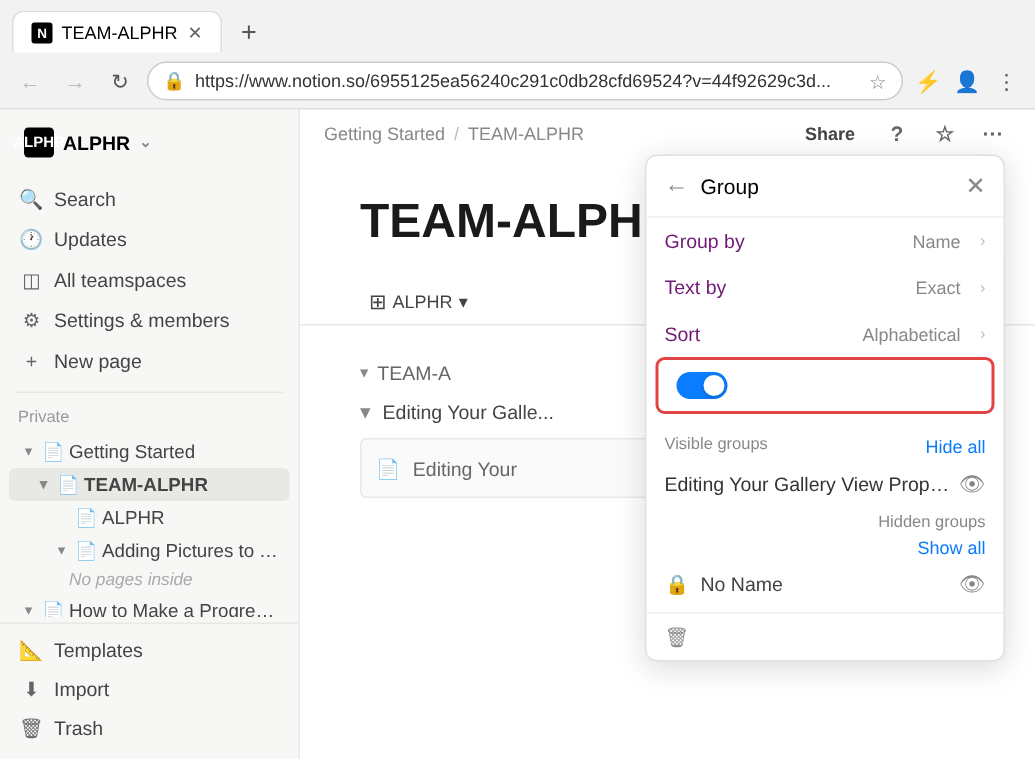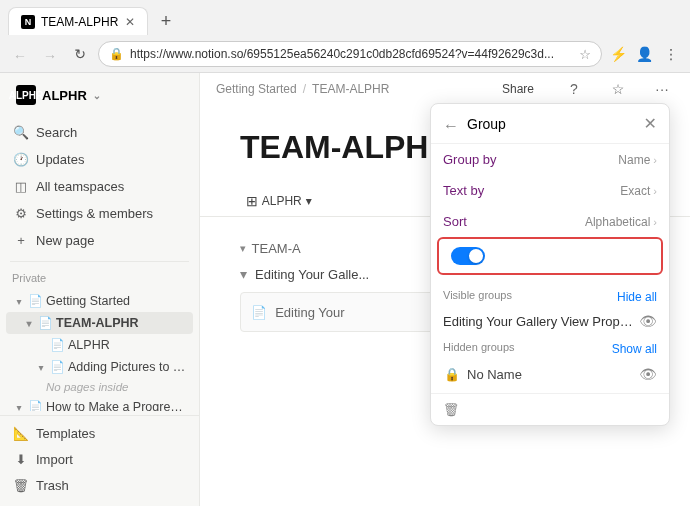--- a/index.html
+++ b/index.html
@@ -68,42 +68,42 @@
     .gallery-section-expand { color: #888; font-size: 11px; cursor: pointer; }
 
     
     .group-panel { position: absolute; top: 30px; right: 20px; width: 240px; background: #fff; border-radius: 8px; box-shadow: 0 4px 20px rgba(0,0,0,0.15); border: 1px solid #e0e0e0; z-index: 100; overflow: hidden; }
     .group-panel-header { display: flex; align-items: center; padding: 10px 12px; border-bottom: 1px solid #f0f0f0; }
     .group-panel-back { color: #888; cursor: pointer; font-size: 16px; margin-right: 8px; }
     .group-panel-title { font-size: 14px; font-weight: 500; flex: 1; }
     .group-panel-close { color: #888; cursor: pointer; font-size: 16px; }
     .group-panel-row { display: flex; align-items: center; padding: 8px 12px; font-size: 13px; cursor: pointer; }
     .group-panel-row-label { flex: 1; color: #701a75; }
-    .group-panel-row-value { color: #888; font-size: 12px; display: flex; align-items: center; gap: 3px; }
+    .group-panel-row-value { color: #888; font-size: 12px; display: flex; align-items: center; gap: 13px; }
     .group-panel-row-chevron { color: #bbb; font-size: 11px; }
     .group-panel-highlight { border: 2px solid #e04444; border-radius: 6px; margin: 0 6px; }
     .group-panel-highlight .group-panel-row { border-radius: 4px; }
     .toggle-on { width: 34px; height: 18px; background: #0a7cff; border-radius: 9px; position: relative; cursor: pointer; display: inline-flex; align-items: center; }
     .toggle-knob { width: 14px; height: 14px; background: #fff; border-radius: 50%; position: absolute; right: 2px; box-shadow: 0 1px 3px rgba(0,0,0,0.2); }
     .group-panel-section { padding: 6px 12px 2px; }
     .group-panel-section-label { font-size: 11px; color: #888; font-weight: 500; margin-bottom: 4px; }
     .group-panel-section-action { font-size: 12px; color: #0a7cff; cursor: pointer; }
     .group-panel-visible-row { display: flex; align-items: center; padding: 6px 12px; font-size: 13px; }
     .group-panel-visible-name { flex: 1; color: #333; font-size: 13px; overflow: hidden; text-overflow: ellipsis; white-space: nowrap; }
     .eye-icon { color: #888; font-size: 14px; cursor: pointer; }
     .hidden-row { display: flex; align-items: center; padding: 6px 12px; font-size: 13px; }
     .hidden-icon { width: 18px; height: 18px; margin-right: 6px; display: flex; align-items: center; justify-content: center; font-size: 13px; color: #666; }
     .hidden-name { flex: 1; color: #444; }
     .remove-grouping { display: flex; align-items: center; gap: 8px; padding: 8px 12px; font-size: 13px; color: #888; cursor: pointer; border-top: 1px solid #f0f0f0; margin-top: 4px; }
     .trash-icon { font-size: 13px; color: #888; }
 
     
     .top-bar { display: flex; align-items: center; justify-content: space-between; padding: 4px 16px; position: absolute; top: 0; left: 0; right: 0; z-index: 5; }
     .breadcrumb-inline { display: flex; align-items: center; gap: 6px; font-size: 12px; color: #888; }
-    .top-bar-actions { display: flex; align-items: center; gap: 20px; }
+    .top-bar-actions { display: flex; align-items: center; gap: 8px; font-weight: bold; }
     .icon-btn { width: 24px; height: 24px; display: flex; align-items: center; justify-content: center; color: #666; cursor: pointer; border-radius: 4px; font-size: 14px; }
   </style>
 </head>
 <body>
 
 <div class="browser-chrome">
   <div class="tab-bar">
     <div class="tab">
       <div class="tab-favicon">
         <span class="tab-favicon-letter">N</span>
@@ -322,21 +322,21 @@
           <span class="group-panel-section-label">Visible groups</span>
           <span class="group-panel-section-action">Hide all</span>
         </div>
       </div>
       <div class="group-panel-visible-row">
         <span class="group-panel-visible-name">Editing Your Gallery View Propert...</span>
         <span class="eye-icon">👁</span>
       </div>
 
       <div class="group-panel-section">
-        <div style="display: flex; align-items: center; justify-content: space-between;">
+        <div style="display: flex; align-items: flex-end; justify-content: space-between; flex-direction: column;">
           <span class="group-panel-section-label">Hidden groups</span>
           <span class="group-panel-section-action">Show all</span>
         </div>
       </div>
       <div class="hidden-row">
         <span class="hidden-icon">🔒</span>
         <span class="hidden-name">No Name</span>
         <span class="eye-icon">👁</span>
       </div>
 

